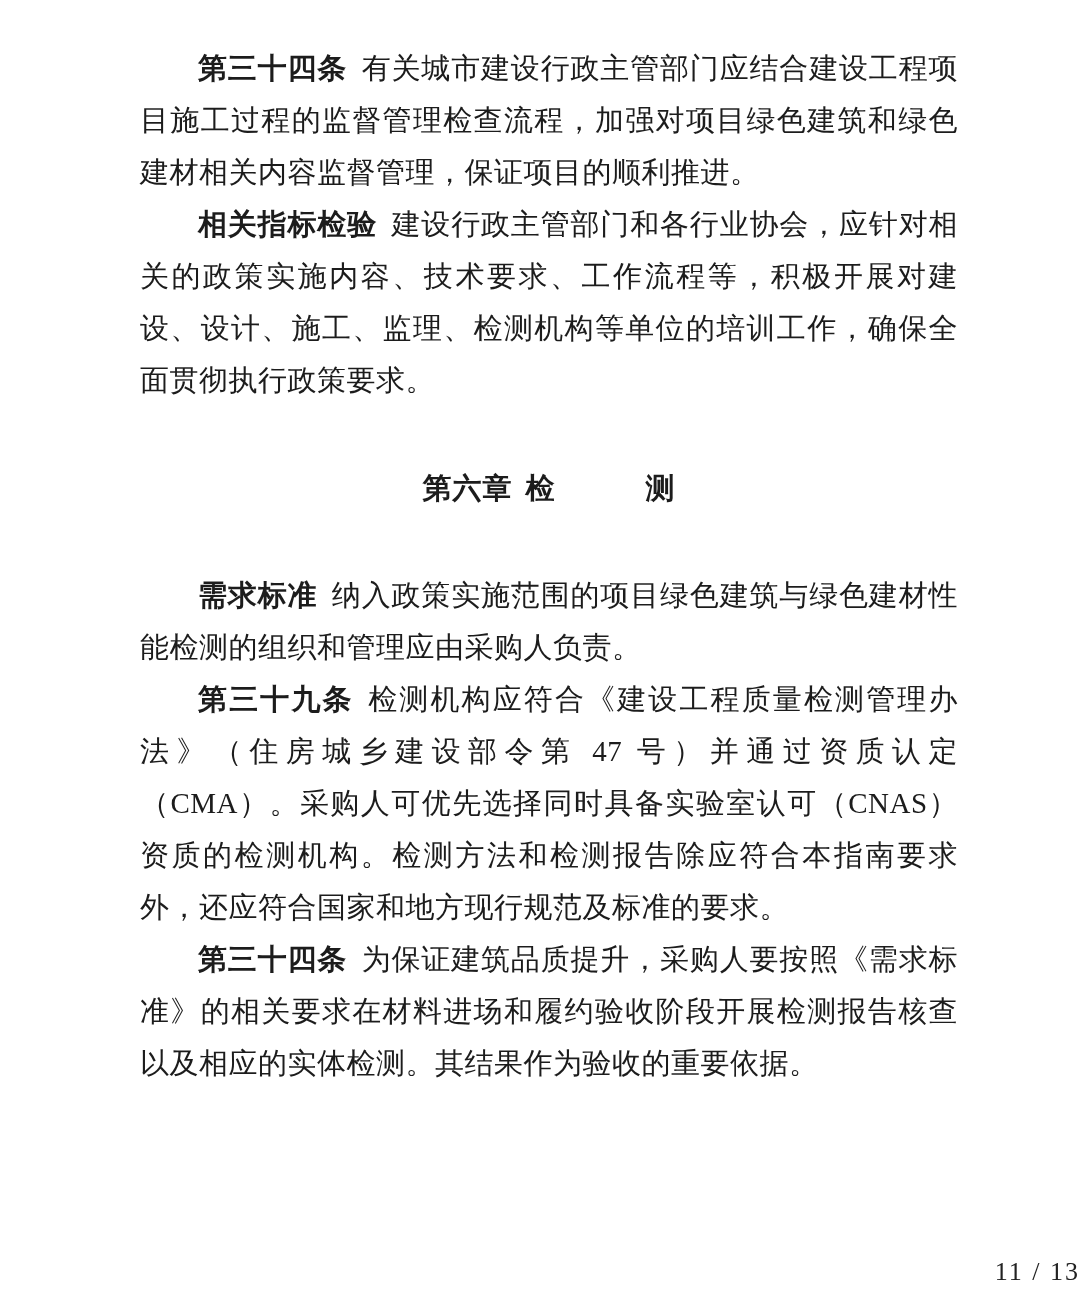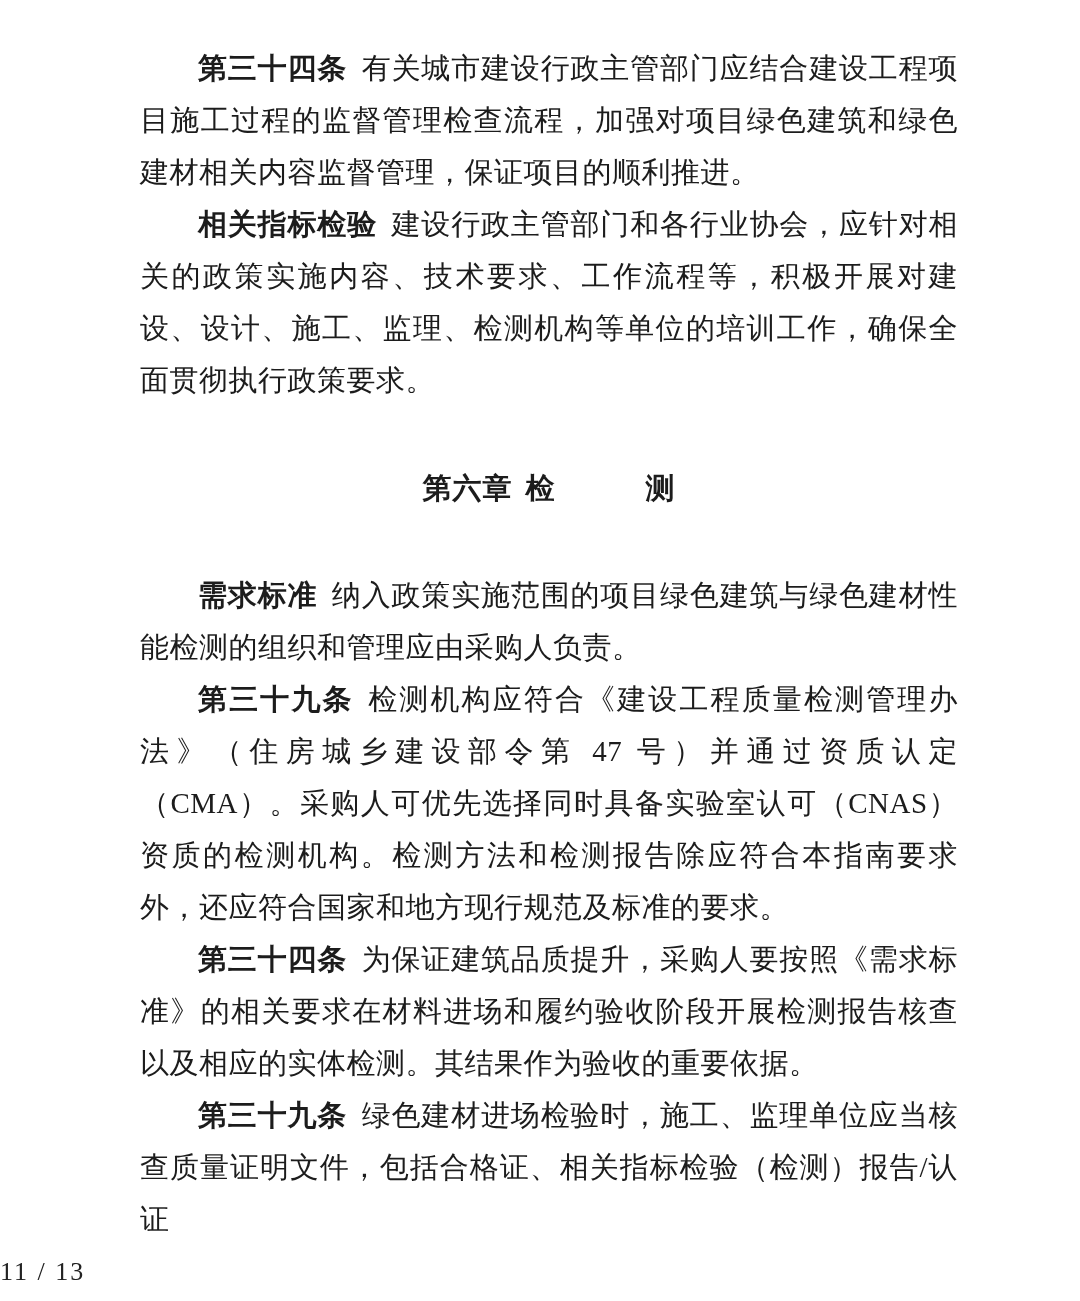--- a/index.html
+++ b/index.html
@@ -41,21 +41,21 @@
     font-family: "Liberation Sans", "DejaVu Sans", sans-serif;
     text-align: center;
     letter-spacing: 1px;
   }
   .chapter-number { margin-right: 0.45em; }
   .footer {
     position: absolute;
     left: 0;
     bottom: 14px;
     width: 100%;
-    text-align: left;
+    text-align: right;
     font-size: 26px;
     line-height: 30px;
     color: #222222;
     letter-spacing: 2px;
   }
 </style>
 </head>
 <body>
 
 <div class="page">
@@ -66,18 +66,17 @@
     <p class="article"><span class="article-head">相关指标检验</span><span>建设行政主管部门和各行业协会，应针对相关的政策实施内容、技术要求、工作流程等，积极开展对建设、设计、施工、监理、检测机构等单位的培训工作，确保全面贯彻执行政策要求。</span></p>
 
     <h2 class="chapter-heading"><span class="chapter-number">第六章</span><span>检　　　测</span></h2>
 
     <p class="article"><span class="article-head">需求标准</span><span>纳入政策实施范围的项目绿色建筑与绿色建材性能检测的组织和管理应由采购人负责。</span></p>
 
     <p class="article"><span class="article-head">第三十九条</span><span>检测机构应符合《建设工程质量检测管理办法》（住房城乡建设部令第 47 号）并通过资质认定（CMA）。采购人可优先选择同时具备实验室认可（CNAS）资质的检测机构。检测方法和检测报告除应符合本指南要求外，还应符合国家和地方现行规范及标准的要求。</span></p>
 
     <p class="article"><span class="article-head">第三十四条</span><span>为保证建筑品质提升，采购人要按照《需求标准》的相关要求在材料进场和履约验收阶段开展检测报告核查以及相应的实体检测。其结果作为验收的重要依据。</span></p>
 
-    <p class="article"><span class="article-head">第三十九条</span><span>绿色建材进场检验时，施工、监理单位应当核查质量证明文件，包括合格证、相关指标检验（检测）报告/认证</span></p>
 
   </div>
 
   <div class="footer">11 / 13</div>
 </div>
 
 </body></html>

